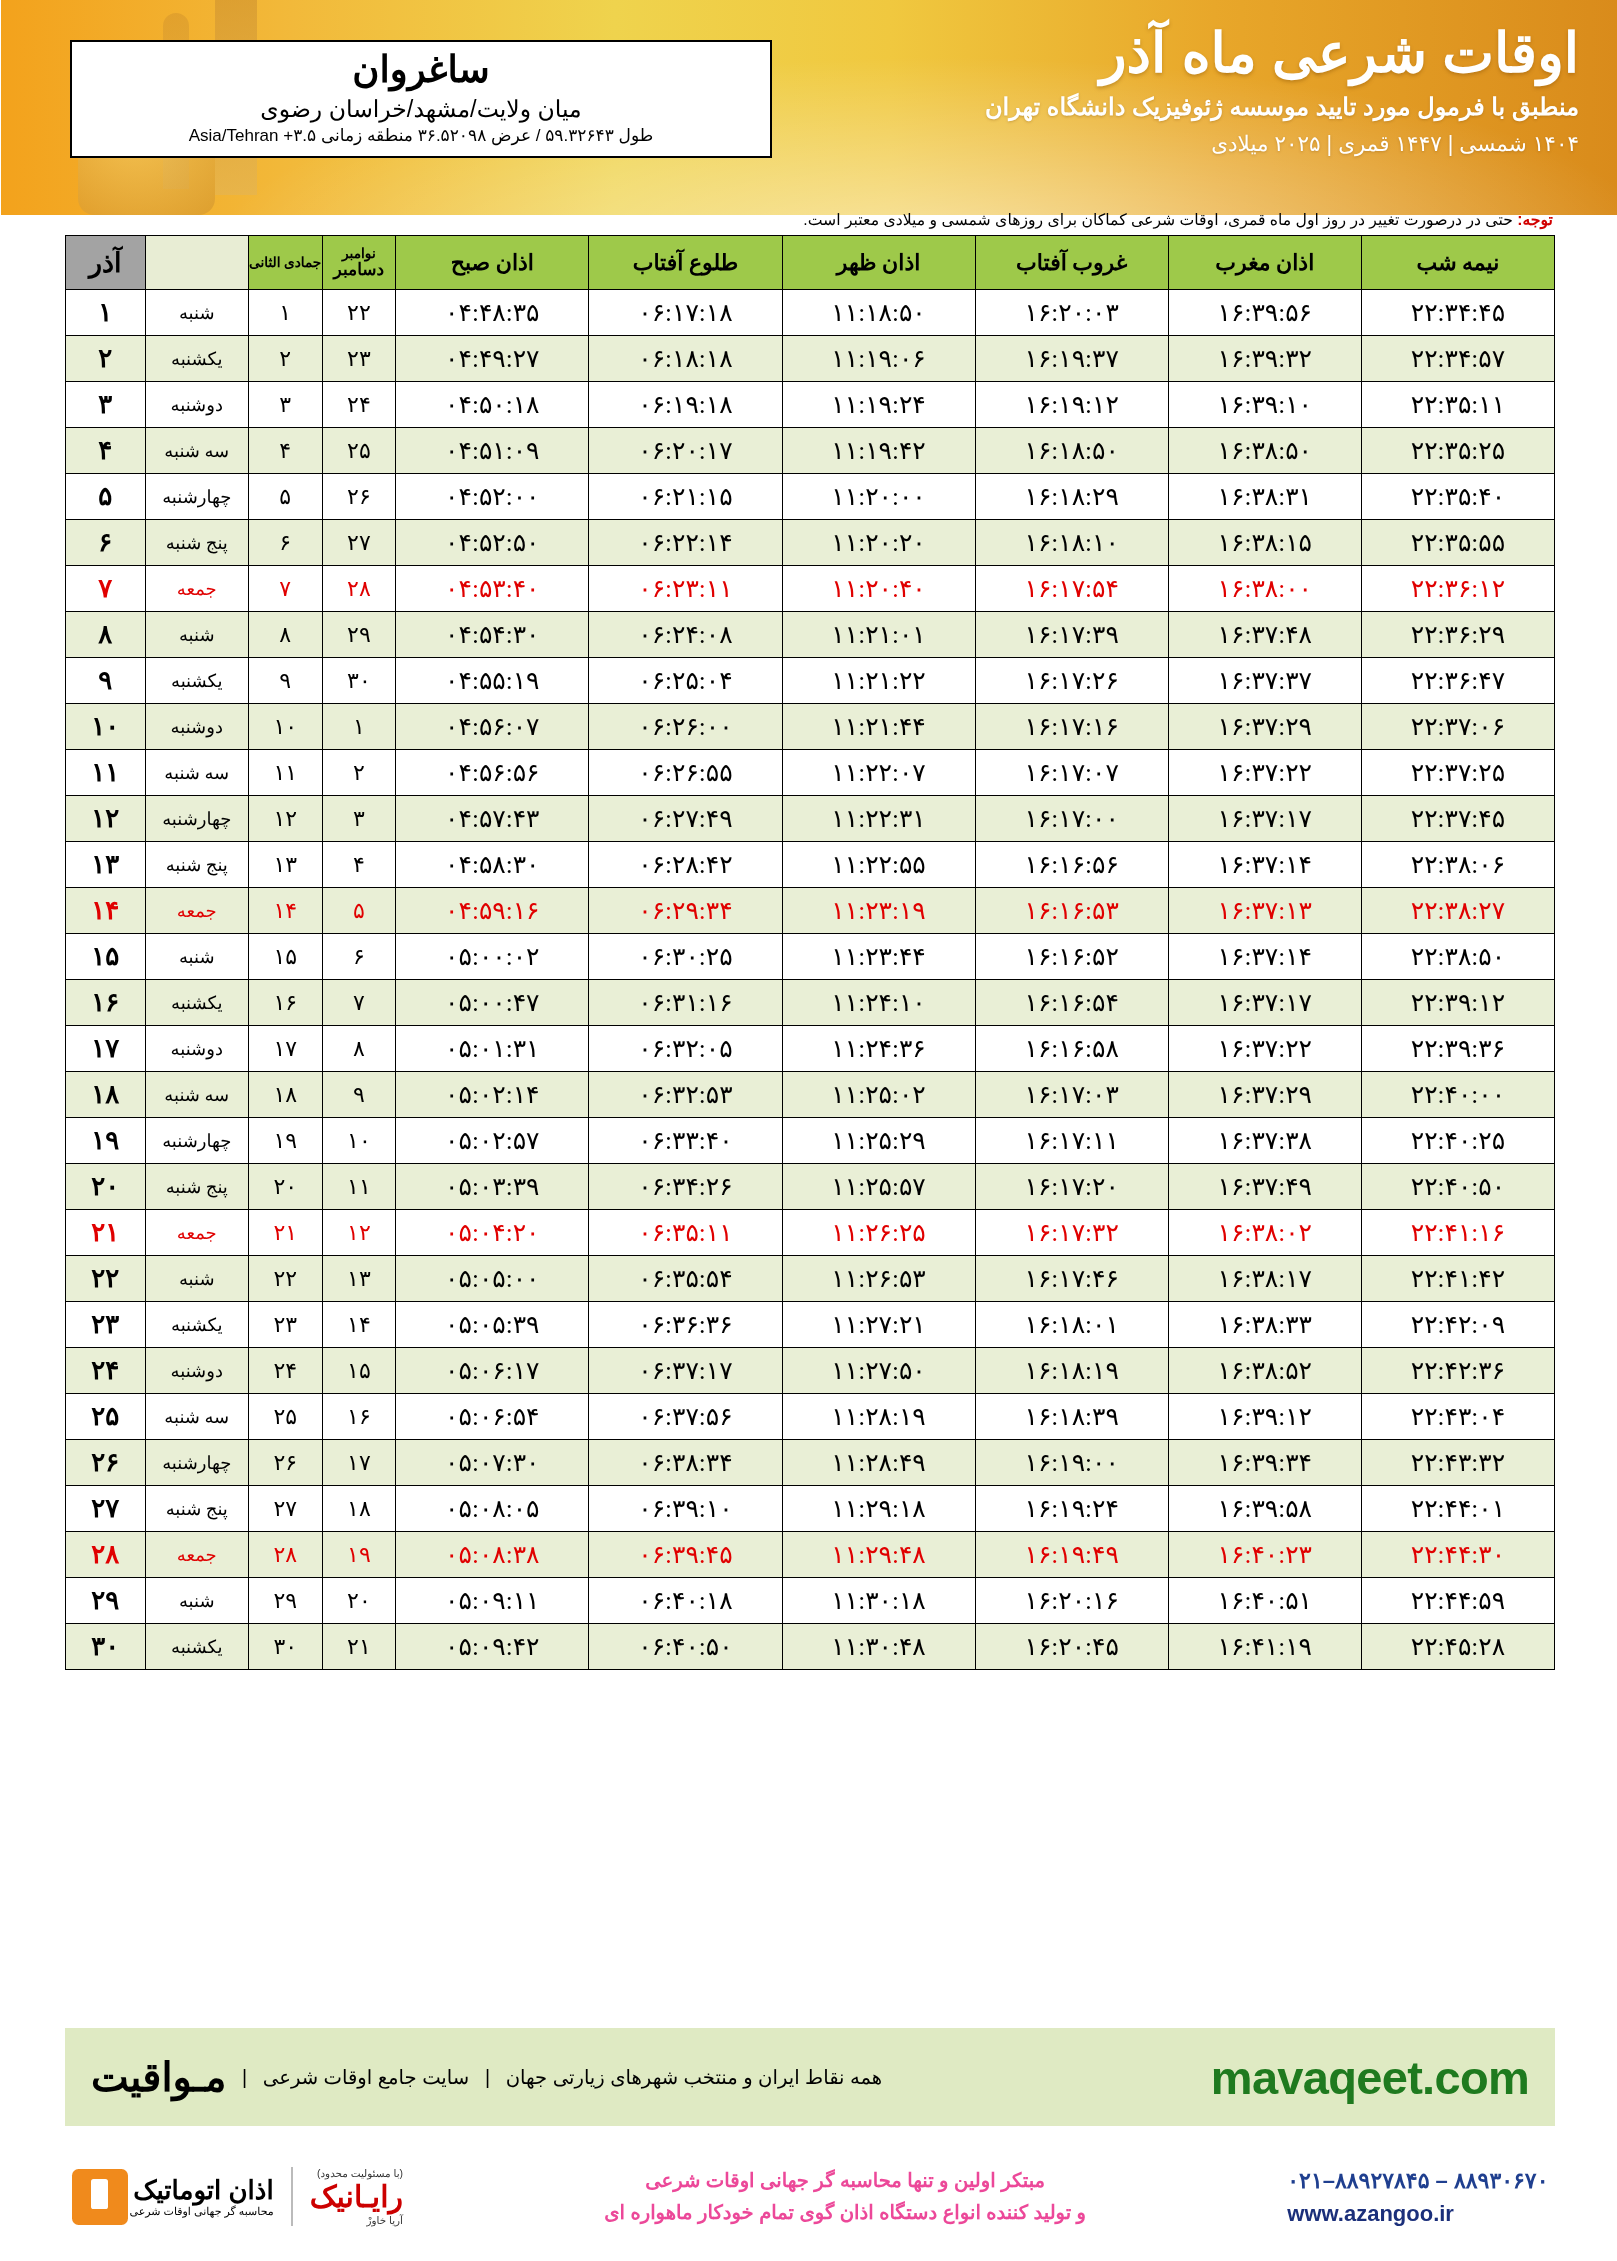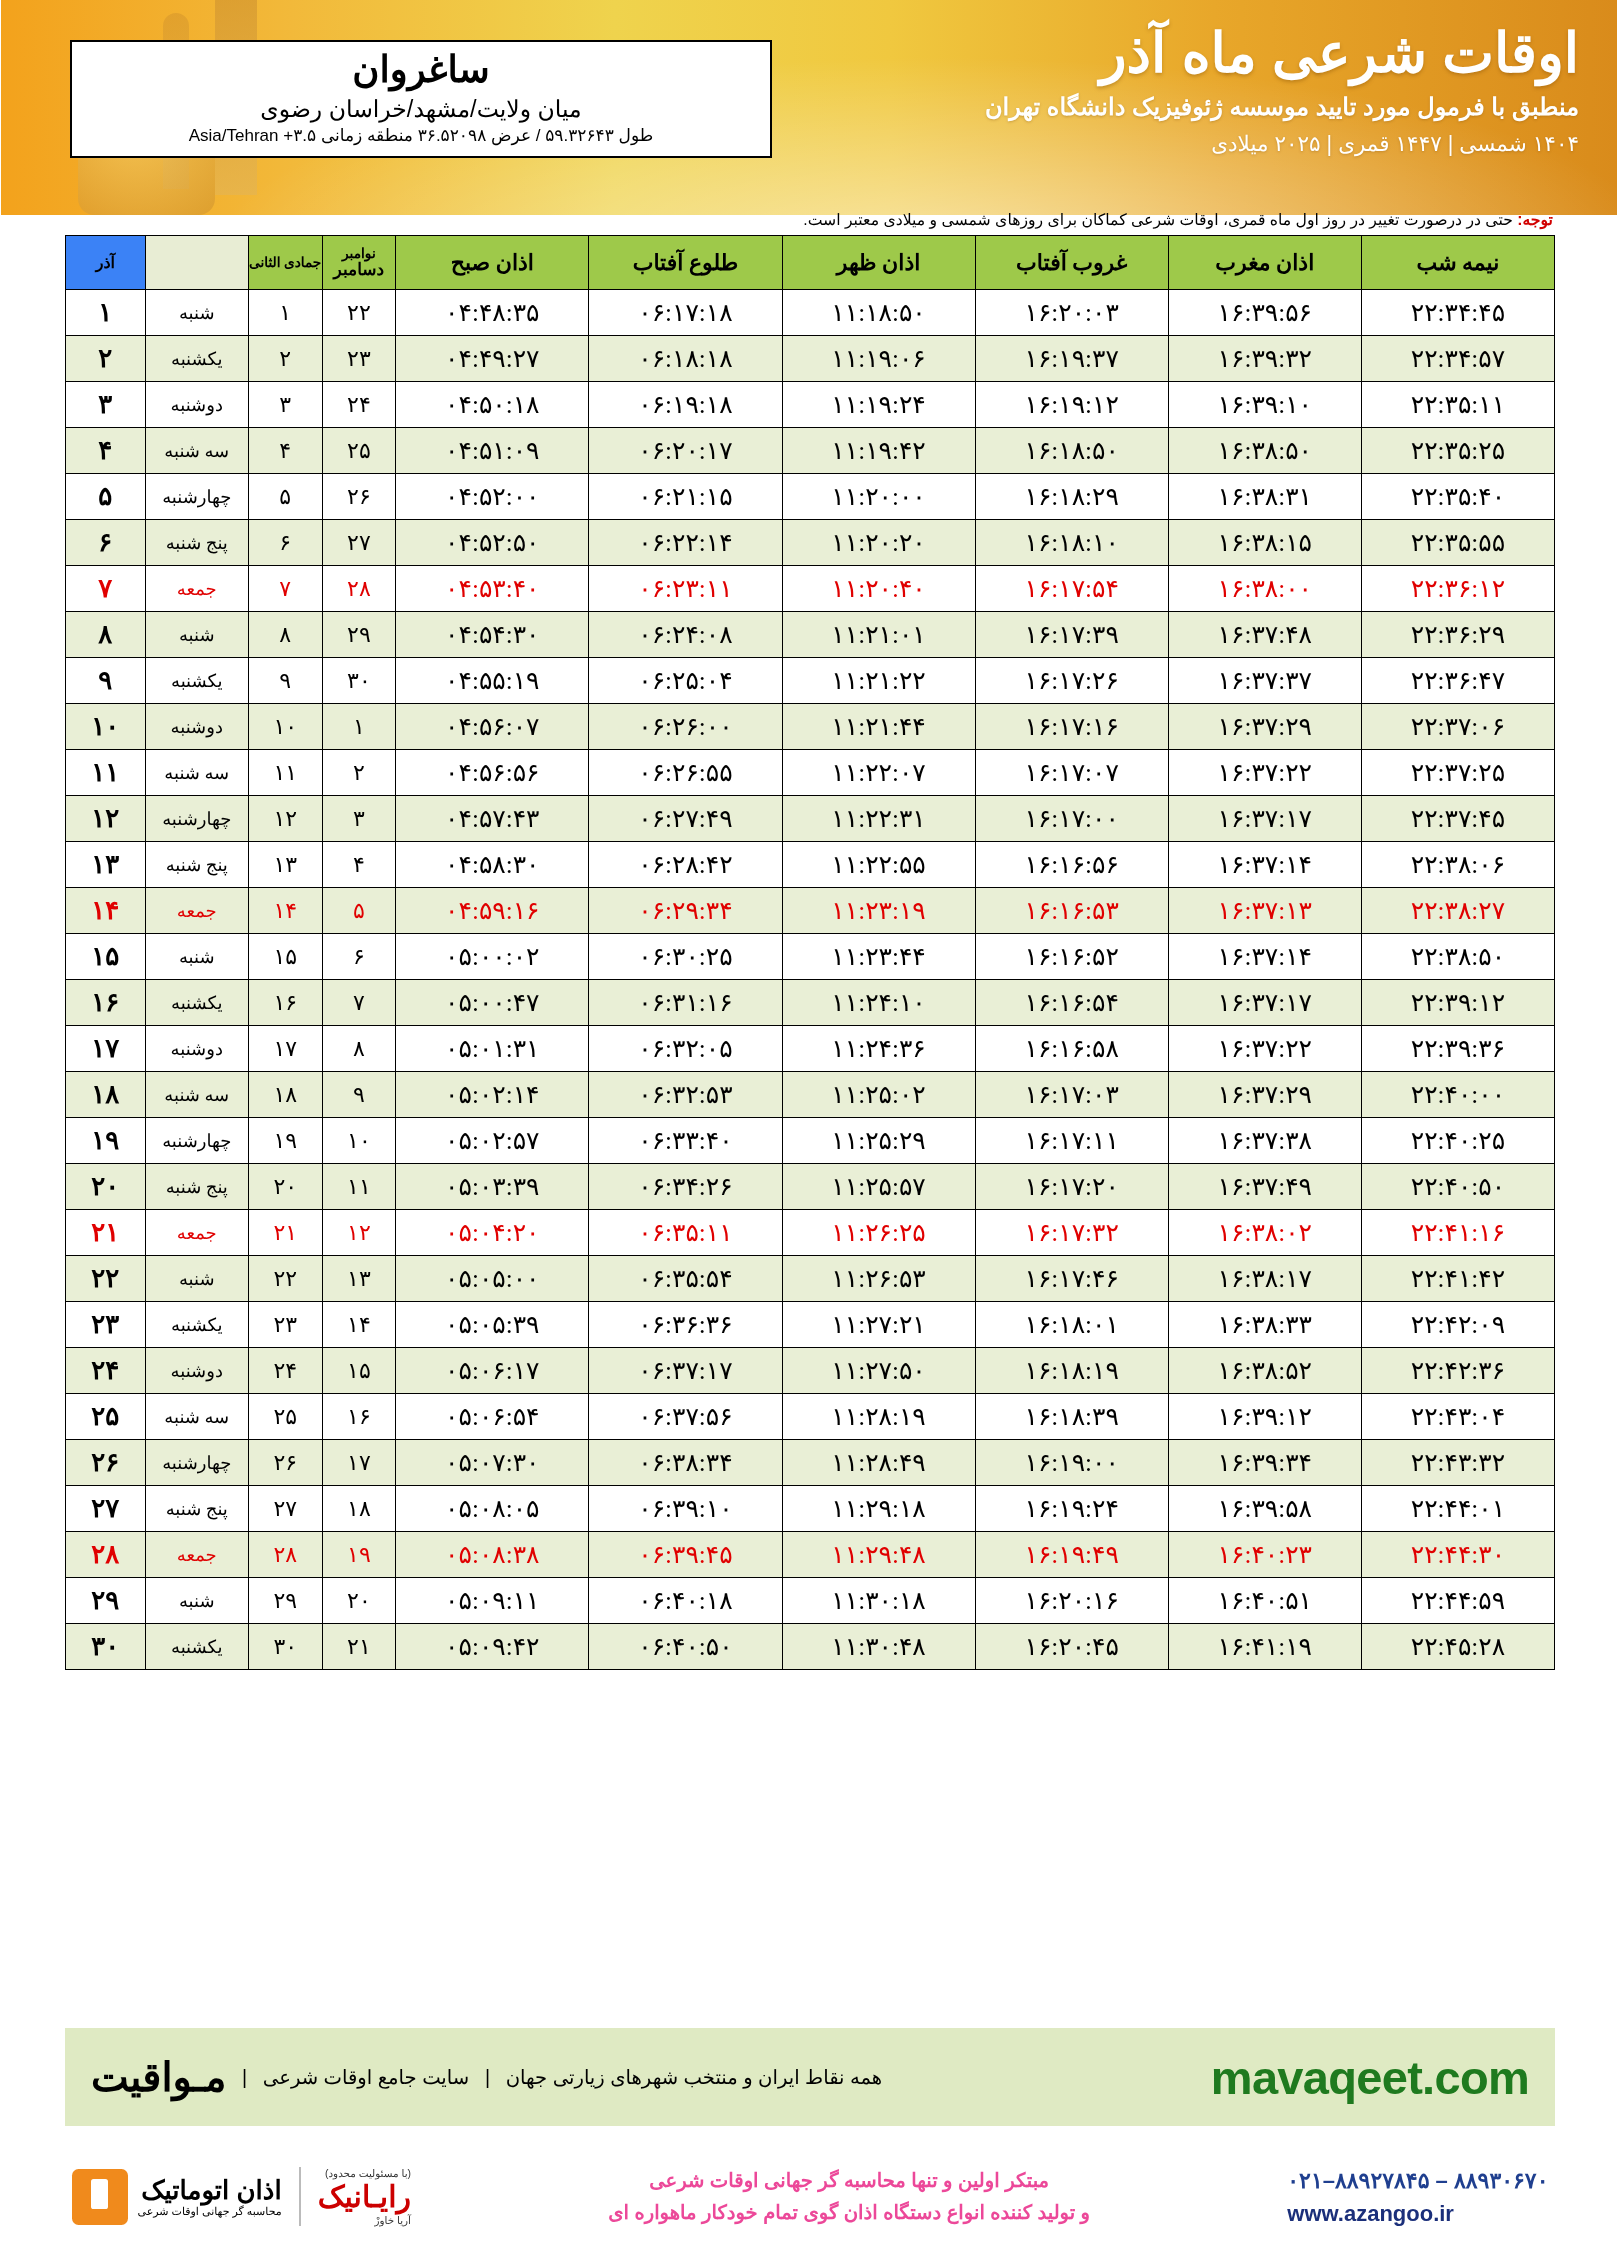--- a/index.html
+++ b/index.html
@@ -27,21 +27,21 @@
   
   .note{position:absolute;right:65px;top:210px;font-size:15.7px;text-align:right;}
   .note b{color:#d10000;}
 
   
   .tablewrap{position:absolute;left:65px;top:235px;width:1490px;}
   table{border-collapse:collapse;width:100%;table-layout:fixed;}
   th,td{border:1.3px solid #000;text-align:center;font-family:"Liberation Serif", serif;}
   thead th{background:#9ec94a;font-size:22px;font-weight:bold;height:53px;padding:0;}
   thead th.sub{background:#9ec94a;font-size:14.4px;}
-  thead th.azar{background:#3b82f6;font-size:16px;}
+  thead th.azar{background:#a3a3a3;font-size:27px;}
   thead th.day{background:#e8edd4;}
   .hdr-two{display:flex;flex-direction:column;justify-content:center;height:100%;}
   .hdr-two .top{font-size:13.7px;line-height:1.1;}
   .hdr-two .bot{font-size:17px;line-height:1.1;}
   tbody td{font-size:25px;height:45px;padding:0;}
   tbody tr:nth-child(odd) td{background:#ffffff;}
   tbody tr:nth-child(even) td{background:#e9efd6;}
   td.num{font-weight:bold;font-size:26px;}
   td.weekday{font-size:18px;}
   tr.friday td{color:#e00000;}
@@ -56,21 +56,21 @@
   .footer{position:absolute;left:0;top:2028px;width:1618px;height:234px;}
   .footer-green{position:absolute;left:65px;top:0;width:1490px;height:98px;background:#dfeac3;display:flex;align-items:center;justify-content:space-between;padding:0 26px;box-sizing:border-box;}
   .brand{font-size:47px;font-weight:bold;color:#1f7a1f;font-family:"Liberation Sans", sans-serif;letter-spacing:-0.7px;}
   .brand-fa{font-size:40px;font-weight:bold;color:#000;}
   .brand-desc{font-size:19.6px;color:#000;}
   .footer-white{position:absolute;left:65px;top:110px;width:1490px;height:117px;display:flex;align-items:center;justify-content:space-between;padding:0 6.5px;box-sizing:border-box;}
   .phone-block{text-align:left;direction:ltr;font-size:22px;font-weight:bold;line-height:1.5;color:#1f3f8f;}
   .phone-block .site{color:#1b2f7a;}
   .redtext{text-align:center;font-size:19.6px;color:#ec4899;line-height:1.6;font-weight:bold;}
   .logos{display:flex;align-items:center;gap:17px;}
-  .logo-azangoo{display:flex;align-items:center;gap:10px;}
+  .logo-azangoo{display:flex;align-items:center;gap:2px;}
   .logo-mark{width:56px;height:56px;background:#f08a1c;border-radius:6.5px;position:relative;}
   .logo-mark:after{content:"";position:absolute;left:19.6px;top:10.4px;width:17px;height:30px;background:#fff;border-radius:2.6px;}
   .logo-text{font-size:26px;font-weight:bold;color:#000;line-height:1.1;}
   .logo-text .small{font-size:11px;font-weight:normal;display:block;}
   .logo-rayanik{font-size:30px;font-weight:bold;color:#c00;}
   .logo-rayanik .small{display:block;font-size:10.4px;color:#333;font-weight:normal;}
   .sep{width:2px;height:59px;background:#bbb;}
 </style>
 </head>
 <body>

